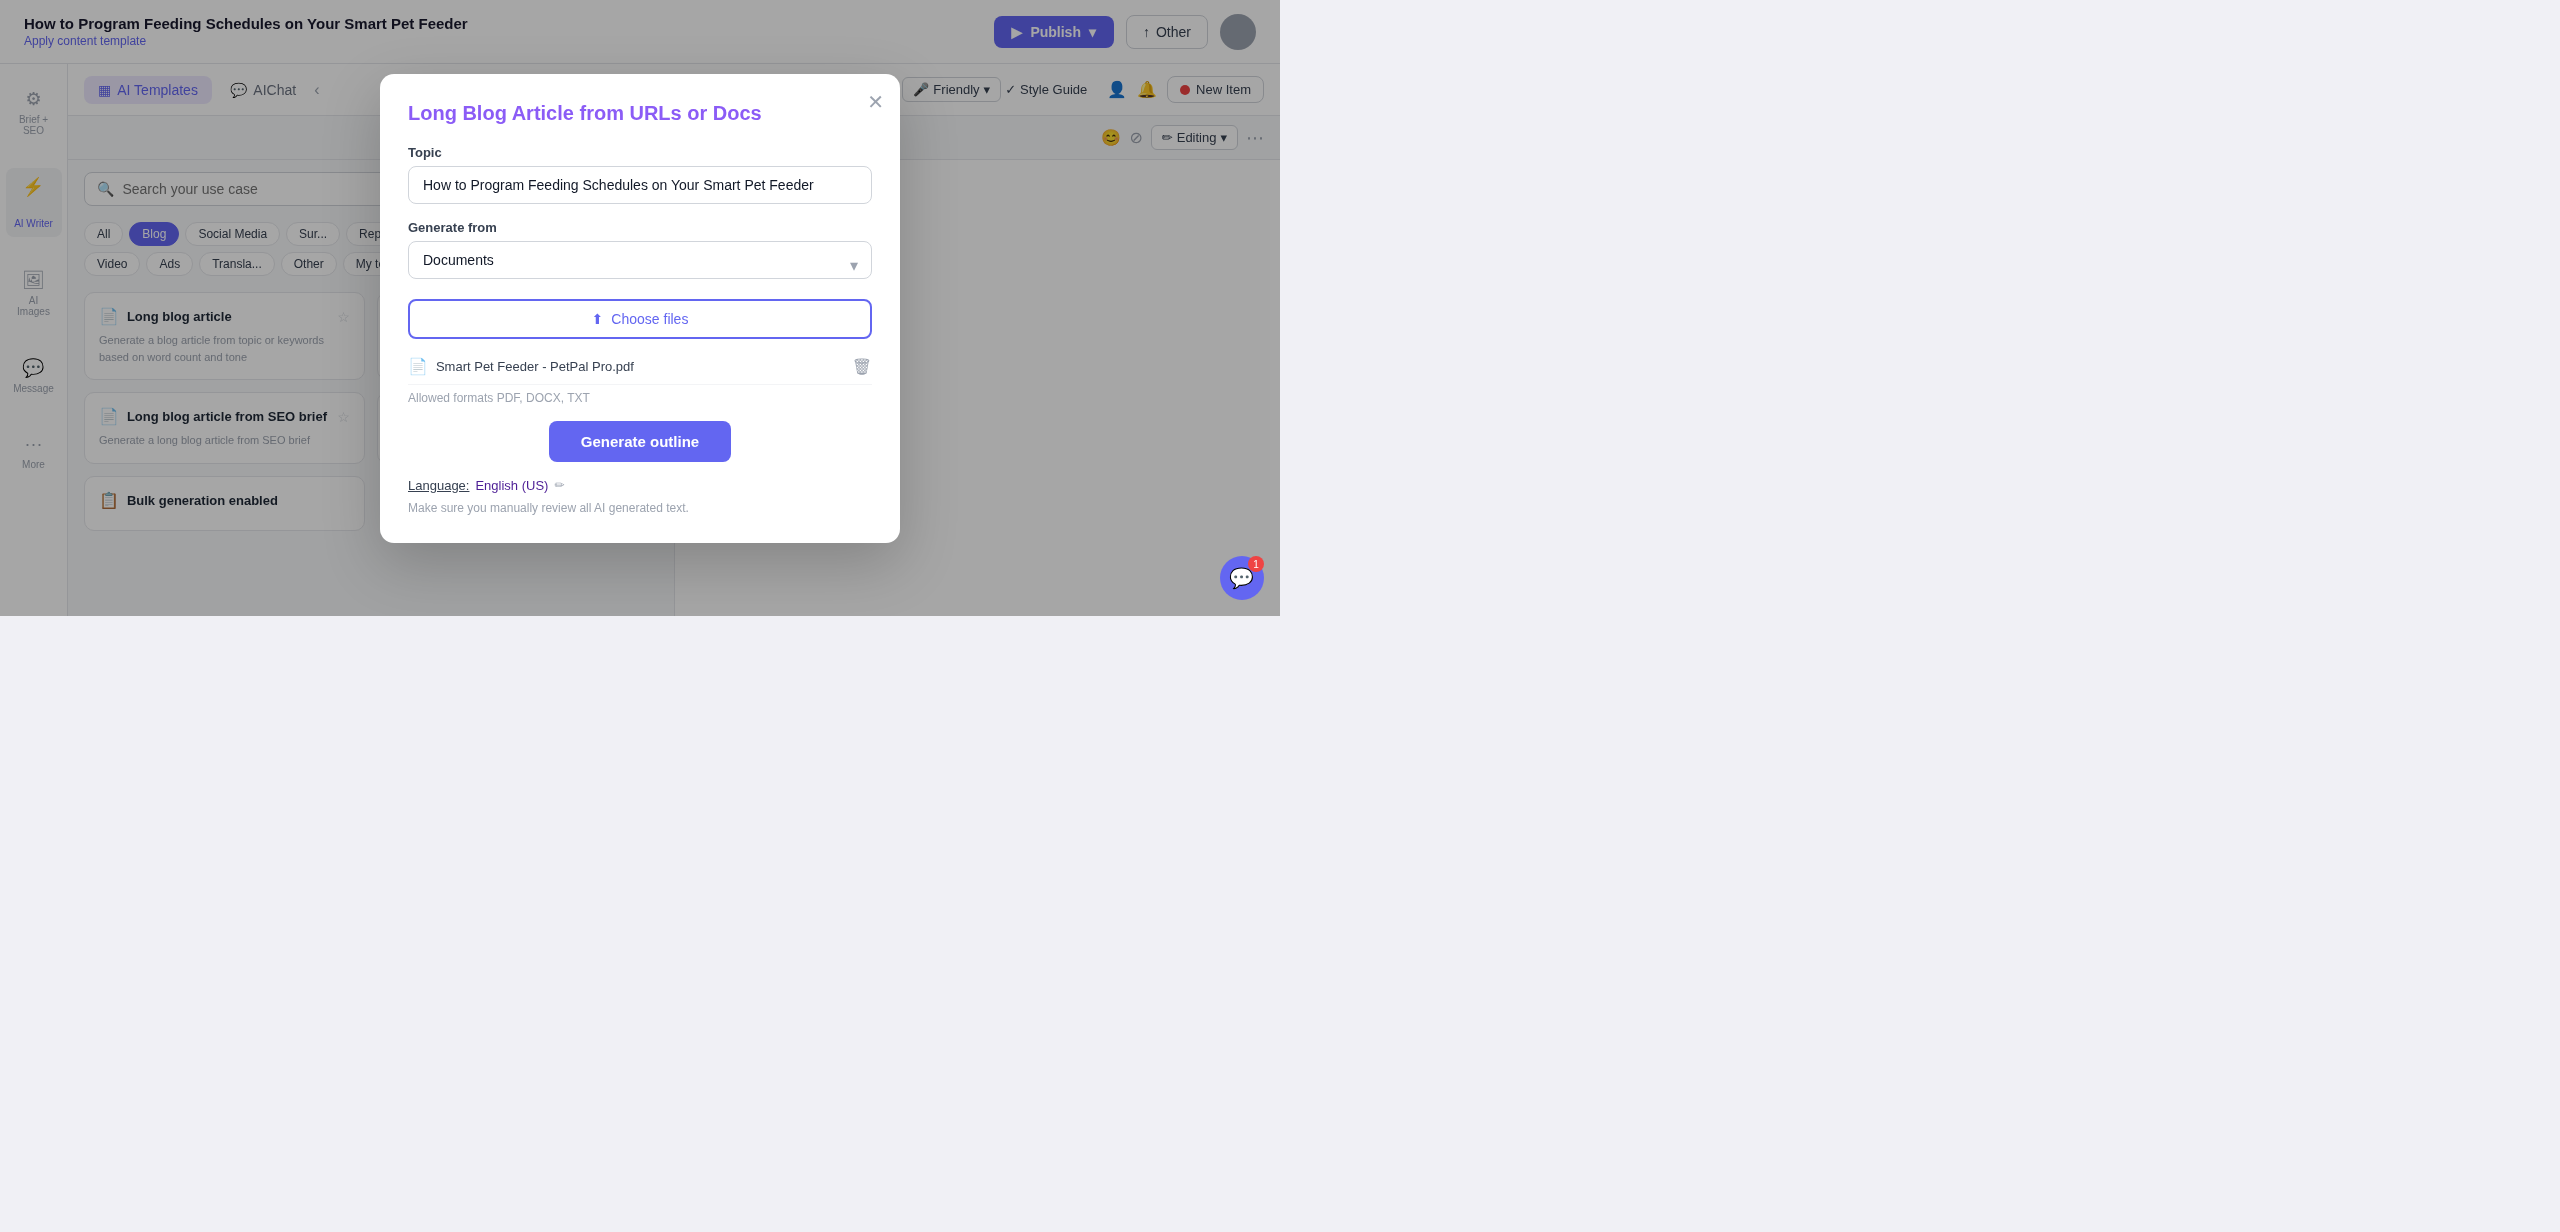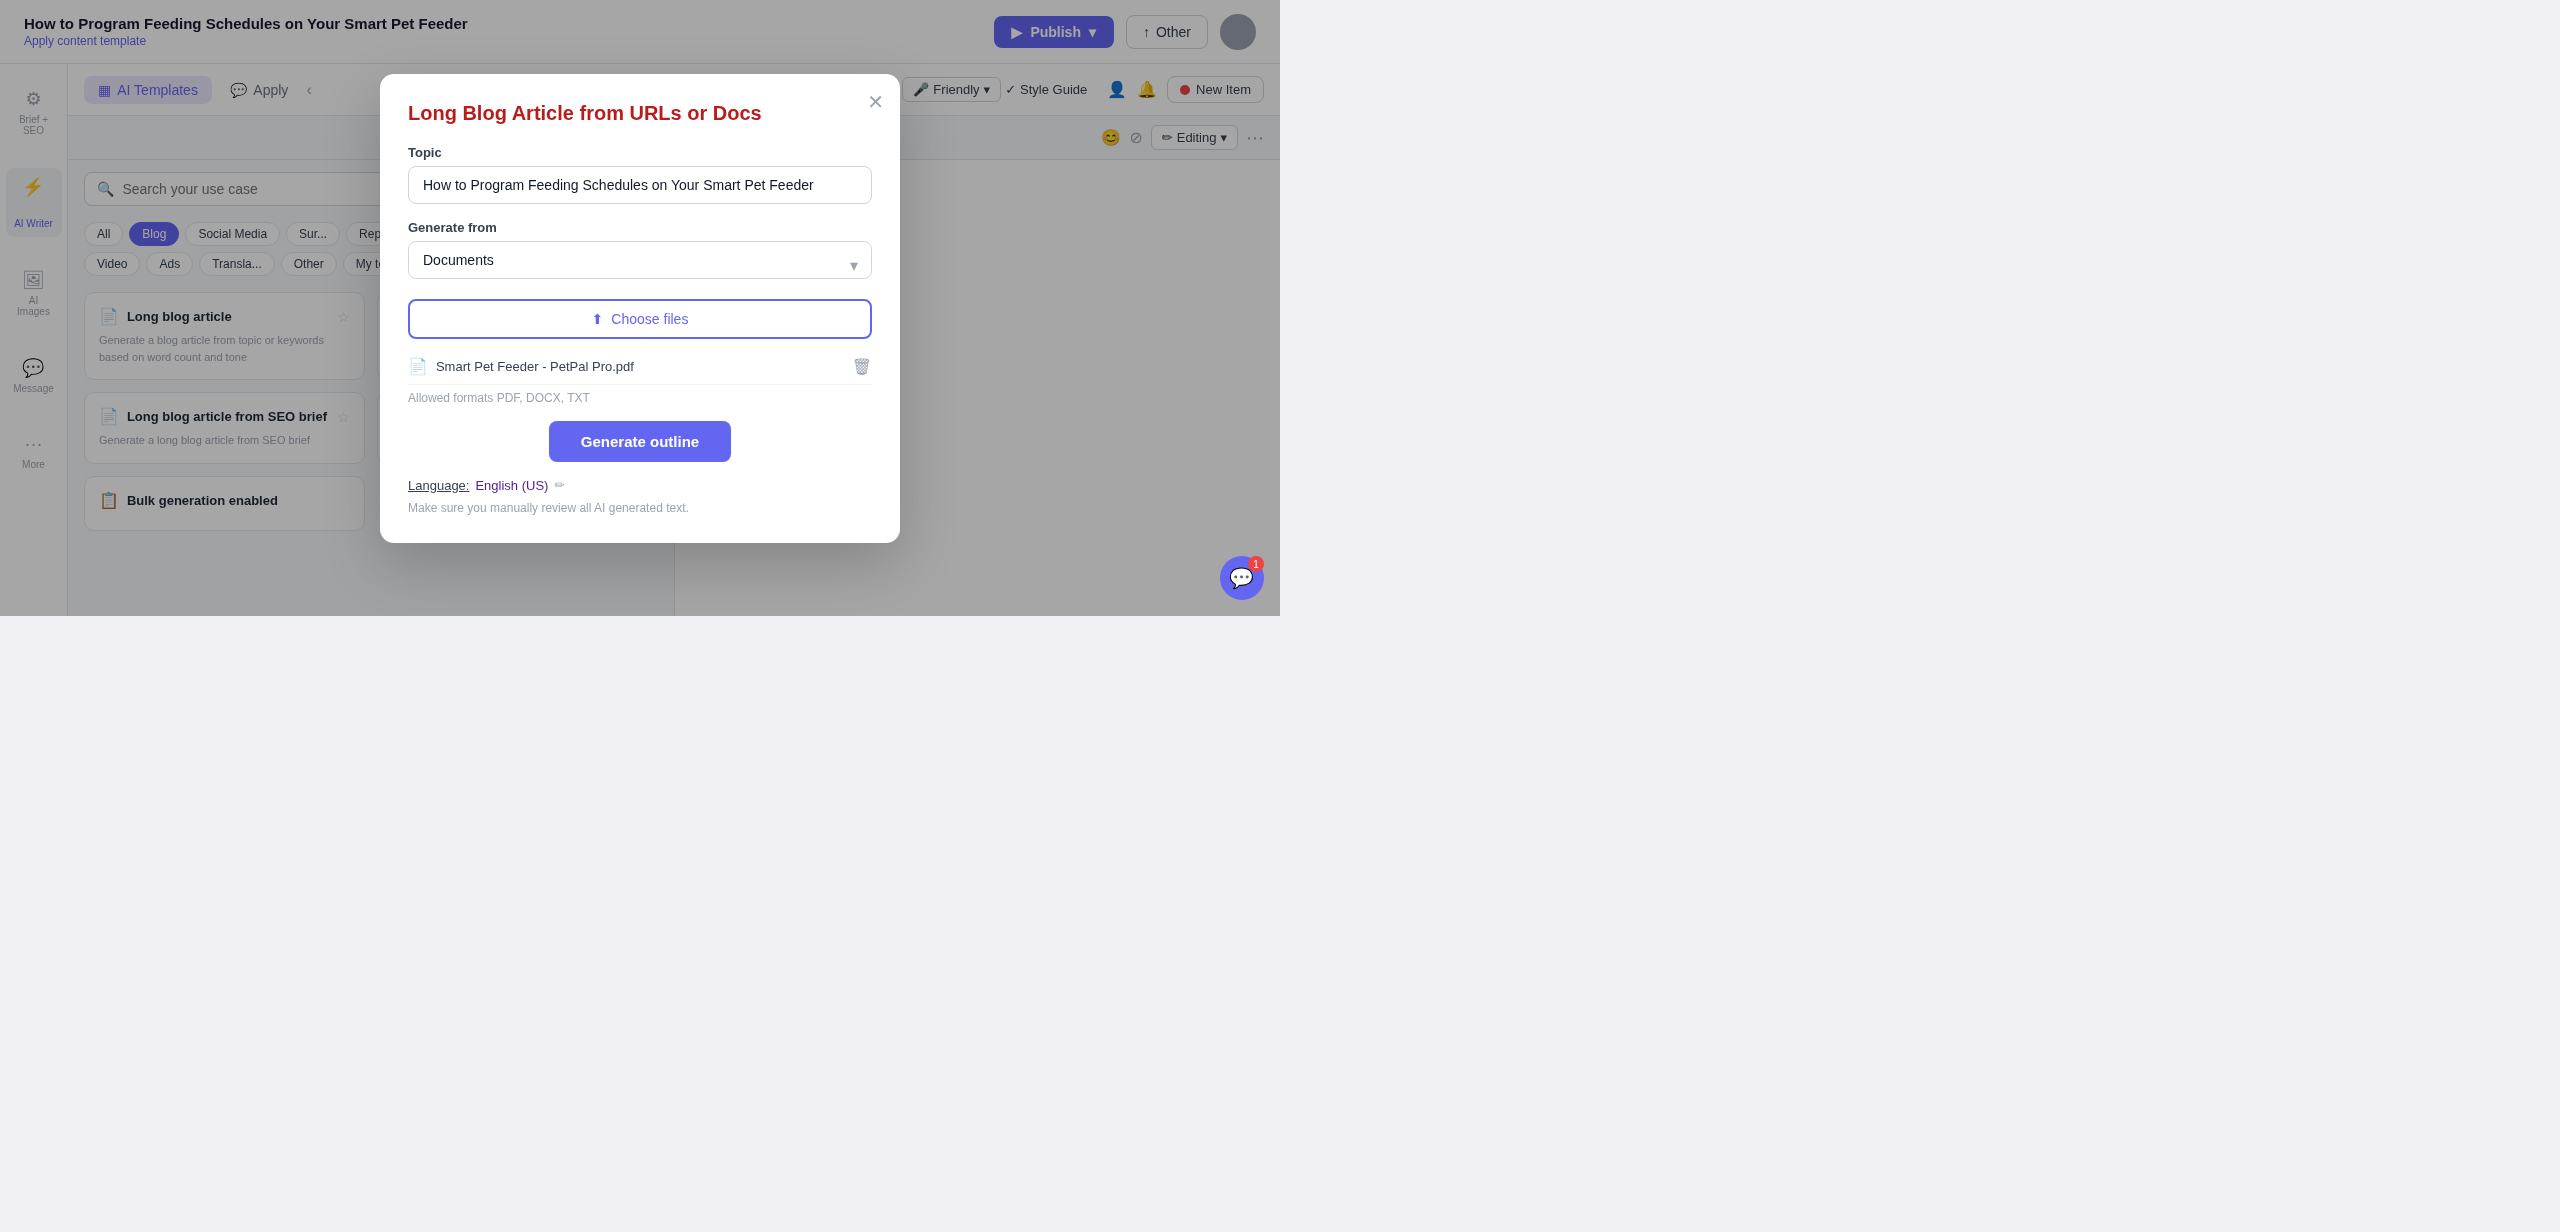--- a/index.html
+++ b/index.html
@@ -111,21 +111,21 @@
       display: flex; align-items: center; justify-content: center;
     }
     .modal {
       background: #fff; border-radius: 14px; width: 520px; max-width: 90%;
       padding: 28px; position: relative; box-shadow: 0 20px 60px rgba(0,0,0,0.2);
     }
     .modal-close {
       position: absolute; top: 16px; right: 16px;
       background: none; border: none; cursor: pointer; font-size: 20px; color: #9ca3af;
     }
-    .modal-title { font-size: 20px; font-weight: 700; color: #b91c1c; margin-bottom: 20px; }
+    .modal-title { font-size: 20px; font-weight: 700; color: #8b5cf6; margin-bottom: 20px; }
     .field-label { font-size: 13px; font-weight: 600; color: #374151; margin-bottom: 6px; }
     .field-input {
       width: 100%; border: 1.5px solid #d1d5db; border-radius: 8px;
       padding: 10px 14px; font-size: 14px; color: #111827; outline: none;
       margin-bottom: 16px;
     }
     .field-select {
       width: 100%; border: 1.5px solid #d1d5db; border-radius: 8px;
       padding: 10px 14px; font-size: 14px; color: #111827; outline: none;
       appearance: none; background: #fff; cursor: pointer; margin-bottom: 10px;
@@ -225,21 +225,21 @@
 
   <div class="main-panel">
 
     <div class="tab-bar">
       <div class="tab active">
         <span class="tab-icon">▦</span>
         <span>AI Templates</span>
       </div>
       <div class="tab">
         <span class="tab-icon">💬</span>
-        <span>Apply</span>
+        <span>AIChat</span>
       </div>
       <span class="tab-collapse">‹</span>
       <div style="flex:1"></div>
       <span style="font-size:13px;color:#9ca3af;">0 words</span>
       <span style="display:flex;align-items:center;gap:4px;font-size:13px;color:#374151;background:#fff;border:1px solid #d1d5db;border-radius:6px;padding:4px 10px;cursor:pointer;">
         <span>🎤</span>
         <span>Friendly</span>
         <span>▾</span>
       </span>
       <span style="display:flex;align-items:center;gap:4px;font-size:13px;color:#374151;cursor:pointer;">

